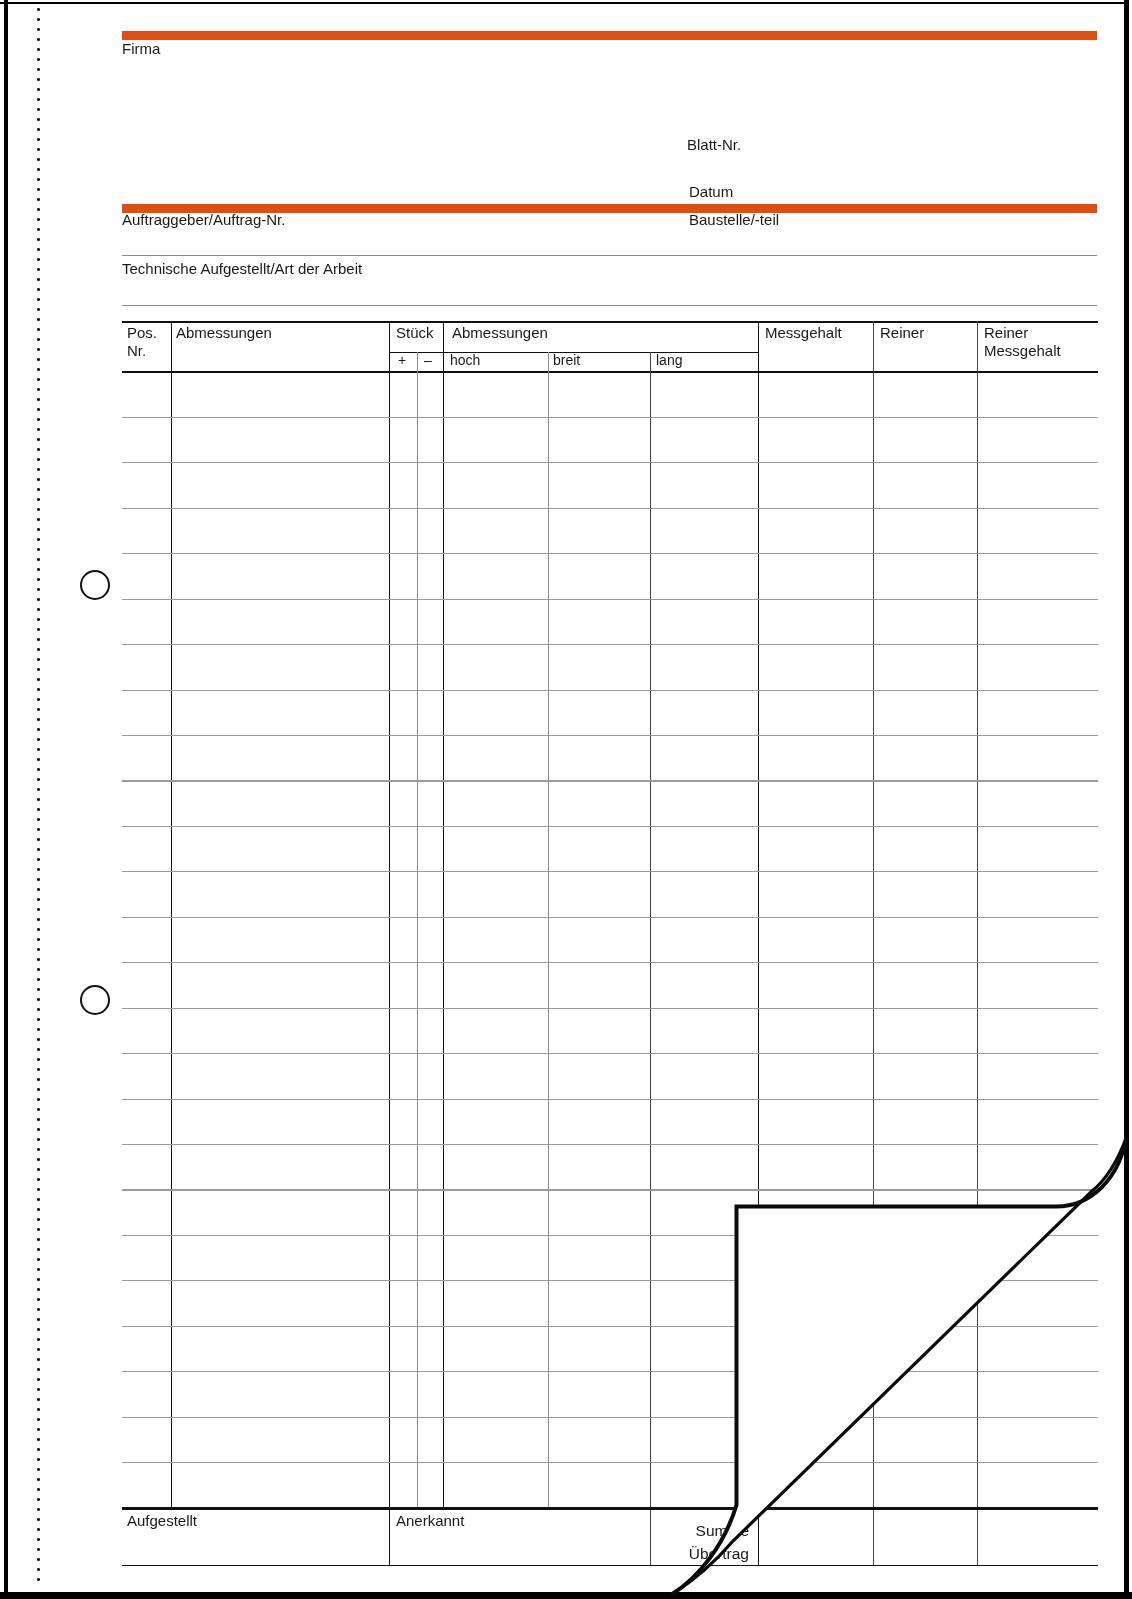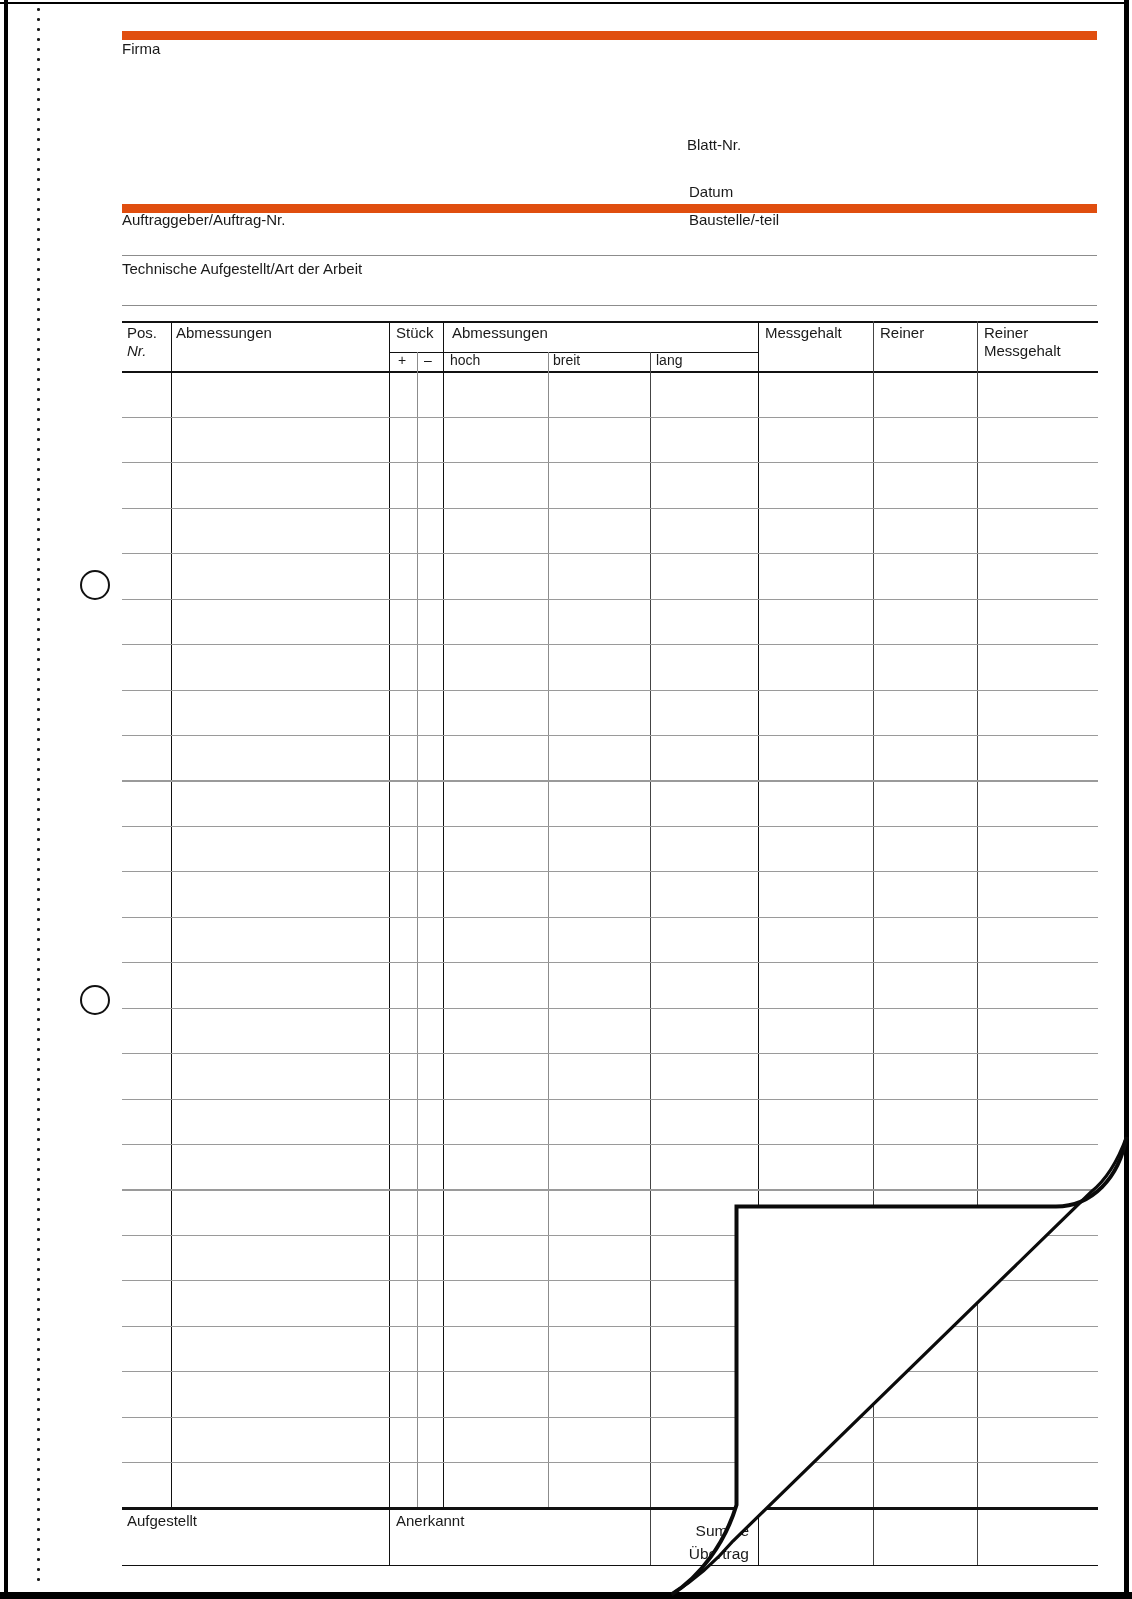--- a/index.html
+++ b/index.html
@@ -234,21 +234,21 @@
 
   <div class="hline gray" style="left:122px;top:255px;width:975px;height:1px;"></div>
   <div class="lbl" style="left:122px;top:261px;">Technische Aufgestellt/Art der Arbeit</div>
   <div class="hline gray" style="left:122px;top:305px;width:975px;height:1px;"></div>
 
   <div class="hline" style="left:122px;top:320.5px;width:976px;height:2px;"></div>
   <div class="hline" style="left:389px;top:351.5px;width:369px;height:1.5px;"></div>
   <div class="hline" style="left:122px;top:370.5px;width:976px;height:2.5px;"></div>
 
   <div class="hdr" style="left:127px;top:325px;">Pos.</div>
-  <div class="hdr" style="left:127px;top:343px;font-style:italic;">Nr.</div>
+  <div class="hdr" style="left:127px;top:343px;">Nr.</div>
   <div class="hdr" style="left:176px;top:325px;">Abmessungen</div>
   <div class="hdr" style="left:396px;top:325px;">Stück</div>
   <div class="hdr sub" style="left:398px;top:353px;">+</div>
   <div class="hdr sub" style="left:424px;top:353px;">–</div>
   <div class="hdr" style="left:452px;top:325px;">Abmessungen</div>
   <div class="hdr sub" style="left:450px;top:353px;">hoch</div>
   <div class="hdr sub" style="left:553px;top:353px;">breit</div>
   <div class="hdr sub" style="left:656px;top:353px;">lang</div>
   <div class="hdr" style="left:765px;top:325px;">Messgehalt</div>
   <div class="hdr" style="left:880px;top:325px;">Reiner</div>

